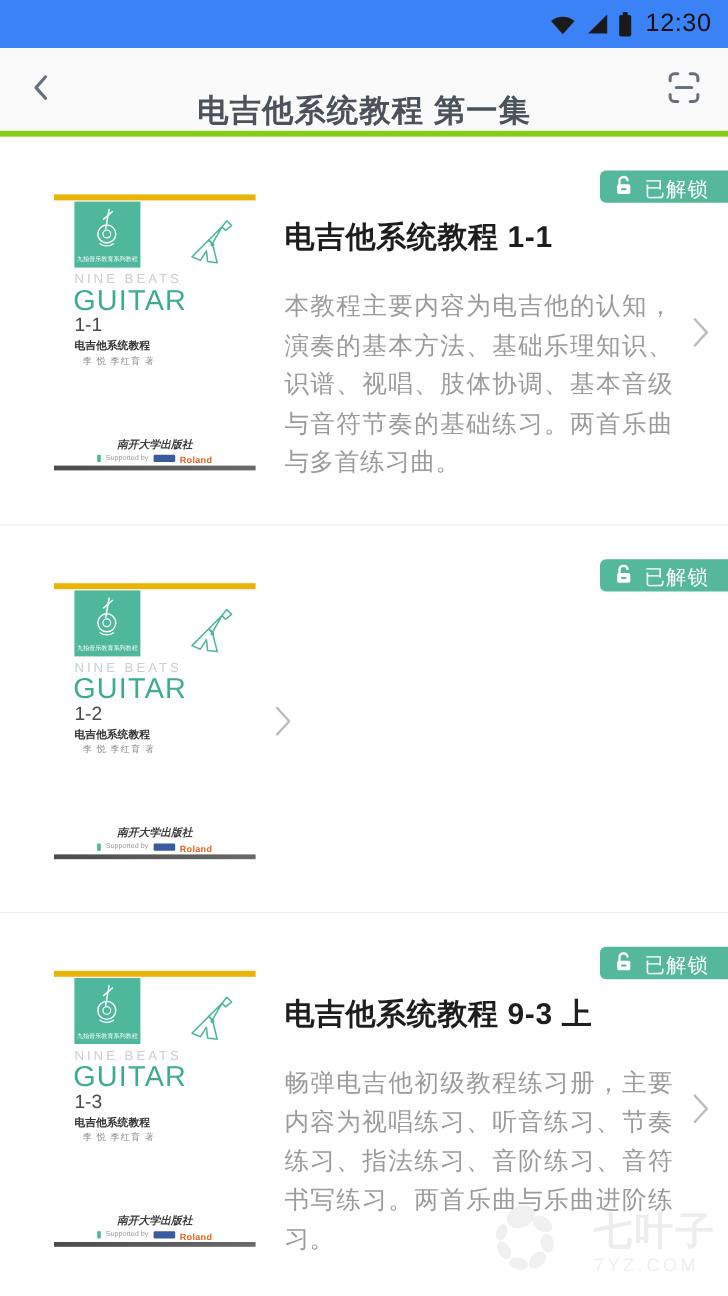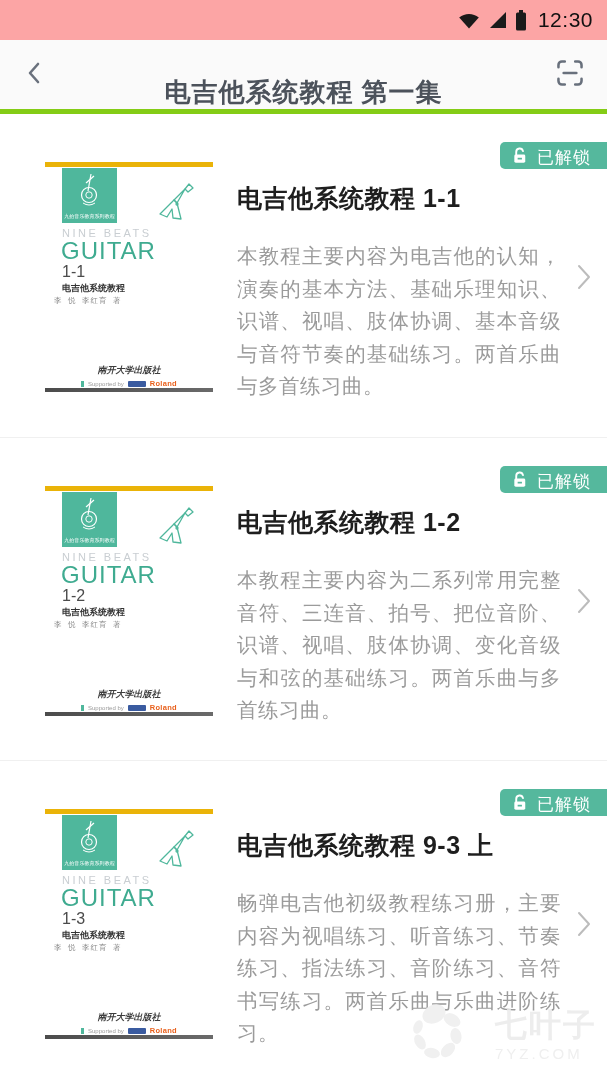--- a/index.html
+++ b/index.html
@@ -1,21 +1,21 @@
 <!DOCTYPE html>
 <html><head>
 <meta charset="utf-8">
 <style>
   html,body{margin:0;padding:0;background:#e8e8e8;}
   *{box-sizing:border-box;}
   body{font-family:"Liberation Sans","DejaVu Sans",sans-serif;}
   .screen{width:607px;height:1080px;margin:0 auto;background:#ffffff;position:relative;overflow:hidden;}
 
   
-  .status-bar{height:40px;background:#fca5a5;display:flex;align-items:center;justify-content:flex-end;padding:0 14px;gap:7px;}
+  .status-bar{height:40px;background:#3b82f6;display:flex;align-items:center;justify-content:flex-end;padding:0 14px;gap:7px;}
   .status-bar svg{display:block;}
   .status-time{font-size:21px;color:#111;font-weight:500;margin-left:4px;letter-spacing:0.5px;}
 
   
   .navbar{height:74px;background:#fafafa;border-bottom:5px solid #84cc16;display:flex;align-items:center;justify-content:space-between;padding:0 16px;position:relative;}
   .nav-title{position:absolute;left:50%;top:50%;transform:translate(-50%,-50%);font-size:26px;font-weight:700;color:#4c525b;letter-spacing:1px;white-space:nowrap;}
   .icon-btn{background:none;border:none;padding:6px;cursor:pointer;display:flex;align-items:center;justify-content:center;}
 
   
   .cards{background:#fff;}
@@ -30,23 +30,23 @@
   
   .cover{position:relative;width:168px;height:230px;flex:0 0 168px;background:#fff;border-top:5px solid #eab308;}
   .cover-block{position:absolute;left:17px;top:1px;width:55px;height:55px;background:#4fb79c;display:flex;flex-direction:column;align-items:center;justify-content:flex-end;}
   .cover-block svg{position:absolute;top:5px;left:50%;transform:translateX(-50%);}
   .series-label{font-size:5.5px;color:#fff;white-space:nowrap;margin-bottom:3px;transform:scale(.92);}
   .guitar-sketch{position:absolute;left:110px;top:13px;}
   .nine-beats{position:absolute;left:17px;top:60px;font-size:11px;letter-spacing:2.5px;color:#c9ced2;}
   .guitar-word{position:absolute;left:16px;top:70px;font-size:24px;color:#3fab90;letter-spacing:1px;font-weight:400;}
   .vol-num{position:absolute;left:17px;top:96px;font-size:16px;color:#4b4b4b;}
   .cover-sub{position:absolute;left:17px;top:115px;font-size:9px;color:#333;font-weight:600;}
-  .cover-authors{position:absolute;left:9px;top:129px;font-size:7.5px;color:#8a8a8a;letter-spacing:1px;font-family:Liberation Mono, monospace;}
+  .cover-authors{position:absolute;left:24px;top:129px;font-size:7.5px;color:#8a8a8a;letter-spacing:1px;}
   .publisher{position:absolute;left:0;right:0;top:197px;text-align:center;font-size:9px;color:#3d3d3d;font-family:"Liberation Serif","DejaVu Serif",serif;font-style:italic;font-weight:600;}
-  .supported{position:absolute;left:0;right:0;top:212px;display:flex;align-items:center;justify-content:center;gap:4px;font-size:6px;color:#9a9a9a;}
+  .supported{position:absolute;left:0;right:0;top:212px;display:flex;align-items:flex-start;justify-content:center;gap:4px;font-size:6px;color:#9a9a9a;}
   .sq{display:inline-block;width:3px;height:6px;background:#4fb79c;}
   .partner-blob{display:inline-block;width:18px;height:6px;background:#3a5ba0;border-radius:1px;}
   .roland{color:#e8601c;font-size:7.5px;font-weight:700;letter-spacing:0.3px;}
   .spine{position:absolute;left:0;right:0;bottom:0;height:4px;background:linear-gradient(90deg,#4c4c4c,#6a6a6a);}
 
   
   .info{flex:1;padding:20px 0 0 24px;min-width:0;}
   .course-title{margin:0;font-size:25px;font-weight:600;color:#1e1e1e;letter-spacing:0.5px;line-height:32px;}
   .course-desc{margin:26px 0 0 0;font-size:20.5px;line-height:32.5px;color:#9b9b9b;text-align:justify;letter-spacing:0.5px;}
   .chev-col{flex:0 0 46px;align-self:stretch;display:flex;align-items:center;justify-content:center;height:230px;}
@@ -201,24 +201,20 @@
           <div class="cover-authors">李 悦  李红育  著</div>
           <div class="publisher">南开大学出版社</div>
           <div class="supported">
             <i class="sq"></i>
             <span>Supported by</span>
             <span class="partner-blob"></span>
             <span class="roland">Roland</span>
           </div>
           <div class="spine"></div>
         </div>
-        <div class="info">
-          <h2 class="course-title">电吉他系统教程 1-2</h2>
-          <p class="course-desc">本教程主要内容为二系列常用完整音符、三连音、拍号、把位音阶、识谱、视唱、肢体协调、变化音级与和弦的基础练习。两首乐曲与多首练习曲。</p>
-        </div>
         <div class="chev-col">
           <svg width="16" height="30" viewBox="0 0 16 30">
               <polyline points="3,4 13,15 3,26" fill="none" stroke="#bcbcbc" stroke-width="2" stroke-linecap="round" stroke-linejoin="round"></polyline>
             </svg>
         </div>
       </div>
     </section>
 
     <section class="card">
       <div class="badge">

